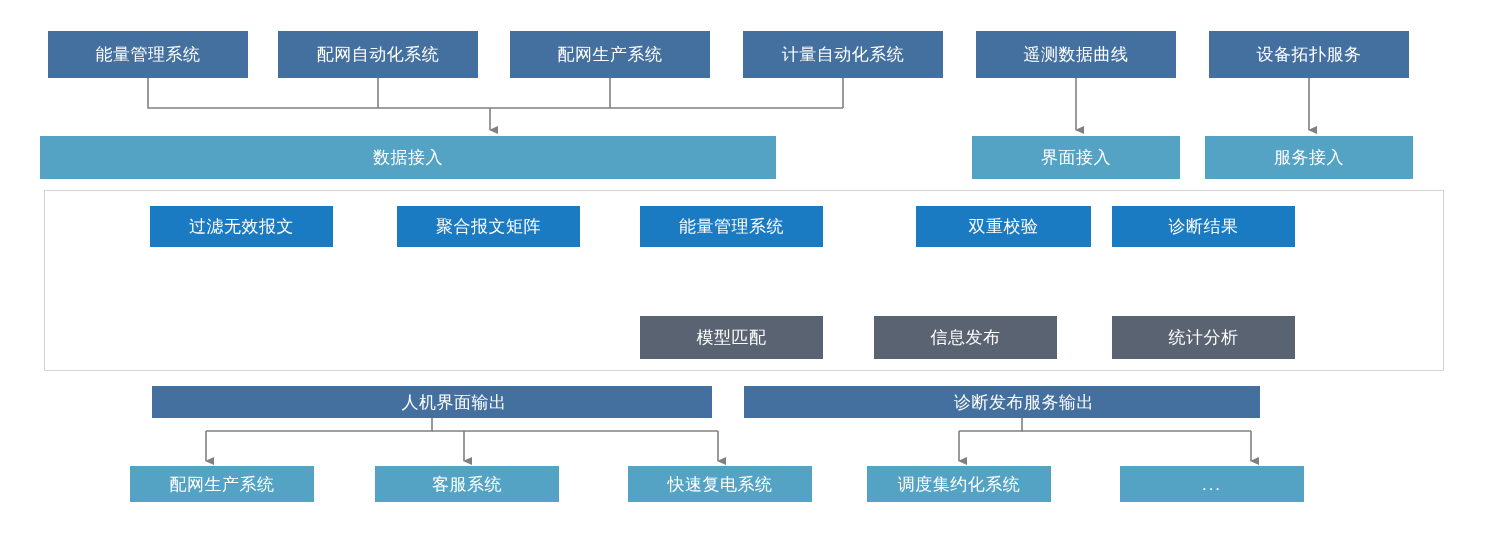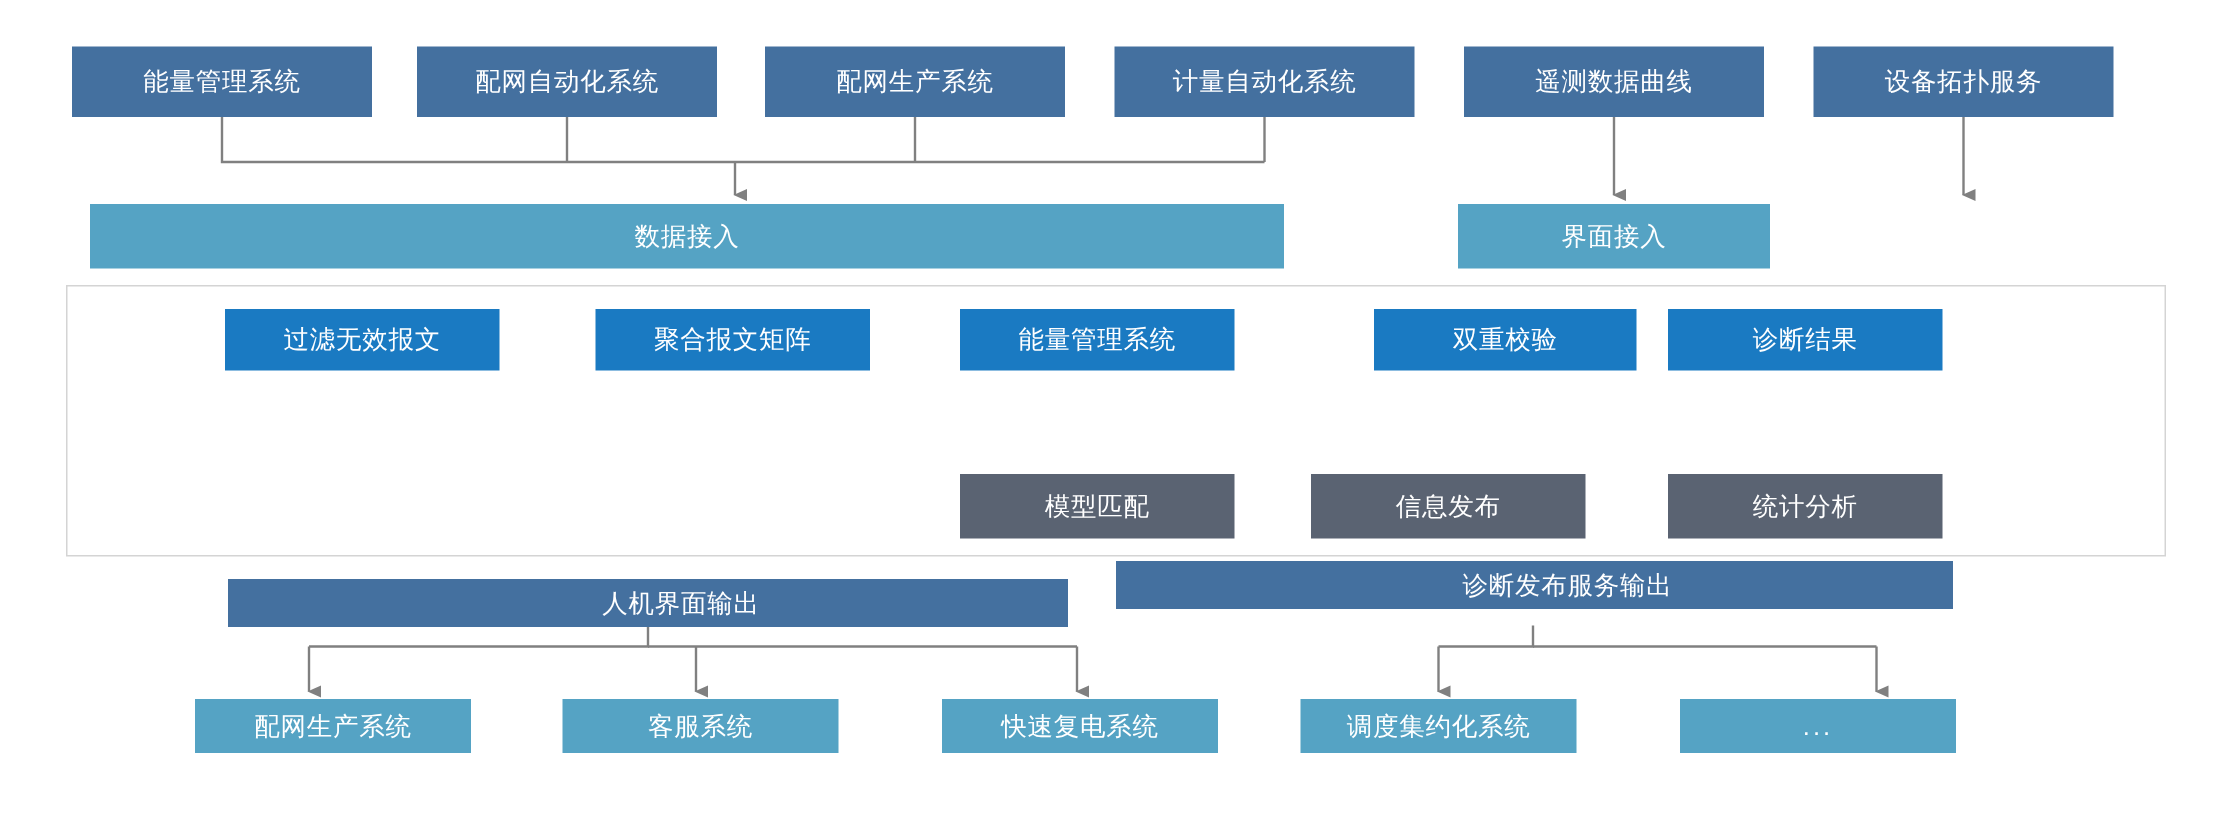--- a/index.html
+++ b/index.html
@@ -118,25 +118,28 @@
   <div class="node src" style="left:743px; top:31px; width:200px; height:47px;">
     <span>计量自动化系统</span>
   </div>
   <div class="node src" style="left:976px; top:31px; width:200px; height:47px;">
     <span>遥测数据曲线</span>
   </div>
   <div class="node src" style="left:1209px; top:31px; width:200px; height:47px;">
     <span>设备拓扑服务</span>
   </div>
 
-  <div class="node accessbar" style="left:60px; top:136px; width:796px; height:43px;">
+  <div class="node accessbar" style="left:40px; top:136px; width:736px; height:43px;">
     <span>数据接入</span>
   </div>
   <div class="node accessbar" style="left:972px; top:136px; width:208px; height:43px;">
     <span>界面接入</span>
+  </div>
+  <div class="node accessbar" style="left:1205px; top:136px; width:208px; height:43px;">
+    <span>服务接入</span>
   </div>
 
   <div id="process-frame"></div>
 
   <div class="node pipeline" style="left:150px; top:206px; width:183px; height:41px;">
     <span>过滤无效报文</span>
   </div>
   <div class="node pipeline" style="left:397px; top:206px; width:183px; height:41px;">
     <span>聚合报文矩阵</span>
   </div>
@@ -156,21 +159,21 @@
   <div class="node grayproc" style="left:1112px; top:316px; width:183px; height:43px;">
     <span>统计分析</span>
   </div>
   <div class="node grayproc" style="left:874px; top:316px; width:183px; height:43px;">
     <span>信息发布</span>
   </div>
 
   <div class="node outbar" style="left:152px; top:386px; width:560px; height:32px;">
     <span>人机界面输出</span>
   </div>
-  <div class="node outbar" style="left:744px; top:374px; width:558px; height:32px;">
+  <div class="node outbar" style="left:744px; top:386px; width:516px; height:32px;">
     <span>诊断发布服务输出</span>
   </div>
 
   <div class="node consumer" style="left:130px; top:466px; width:184px; height:36px;">
     <span>配网生产系统</span>
   </div>
   <div class="node consumer" style="left:375px; top:466px; width:184px; height:36px;">
     <span>客服系统</span>
   </div>
   <div class="node consumer" style="left:628px; top:466px; width:184px; height:36px;">

